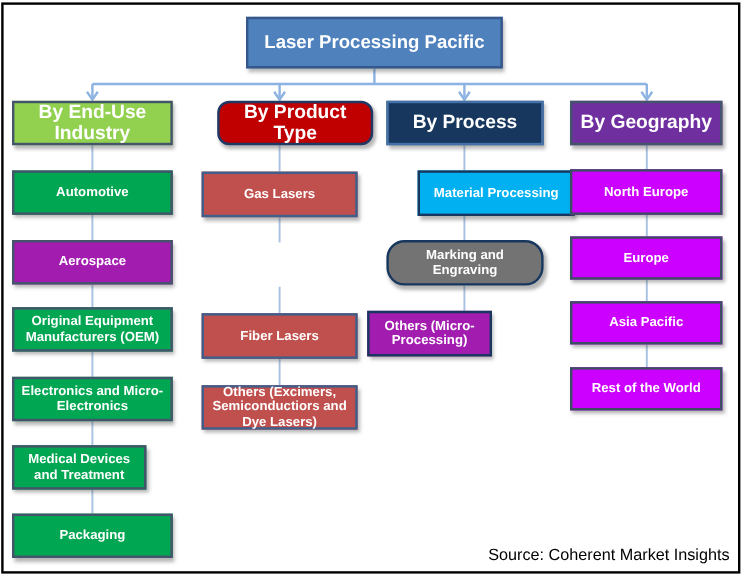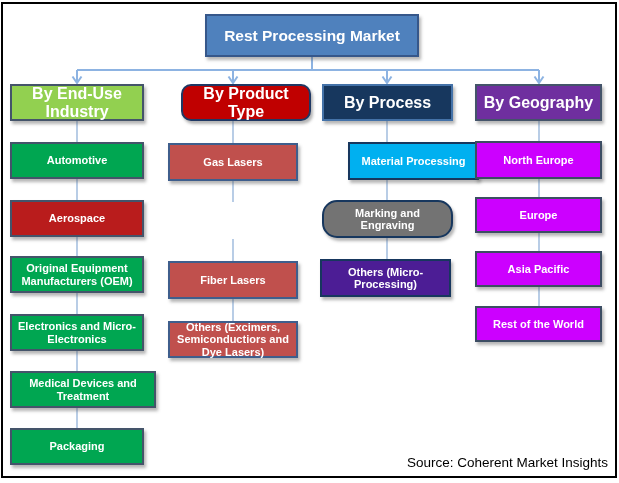--- a/index.html
+++ b/index.html
@@ -54,41 +54,41 @@
       <line x1="387" y1="180" x2="387" y2="200"></line>
       <line x1="387" y1="238" x2="387" y2="259"></line>
 
       <line x1="539" y1="121" x2="539" y2="141"></line>
       <line x1="539" y1="179" x2="539" y2="197"></line>
       <line x1="539" y1="233" x2="539" y2="251"></line>
       <line x1="539" y1="287" x2="539" y2="306"></line>
     </g>
   </svg>
 
-  <div class="box title-box" style="left: 205px; top: 14px; width: 214px; height: 43px; background-color: rgb(79, 129, 189); border-color: rgb(54, 87, 138);">Rest Processing Market</div>
+  <div class="box title-box" style="left: 205px; top: 14px; width: 214px; height: 43px; background-color: rgb(79, 129, 189); border-color: rgb(54, 87, 138);">Laser Processing Pacific</div>
 
   <div class="box header-box" style="left: 10px; top: 84px; width: 134px; height: 37px; background-color: rgb(146, 208, 80); border-color: rgb(68, 84, 106);">By End-Use Industry</div>
   <div class="box header-box" style="left: 181px; top: 84px; width: 130px; height: 37px; background-color: rgb(192, 0, 0); border-color: rgb(31, 56, 100); border-radius: 10px;">By Product Type</div>
   <div class="box header-box" style="left: 322px; top: 84px; width: 131px; height: 37px; background-color: rgb(23, 55, 94); border-color: rgb(68, 114, 168);">By Process</div>
   <div class="box header-box" style="left: 475px; top: 84px; width: 127px; height: 37px; background-color: rgb(111, 47, 159); border-color: rgb(68, 84, 106);">By Geography</div>
 
   <div class="box item-box" style="left: 10px; top: 142px; width: 134px; height: 37px; background-color: rgb(0, 166, 81); border-color: rgb(68, 84, 106);">Automotive</div>
-  <div class="box item-box" style="left: 10px; top: 200px; width: 134px; height: 37px; background-color: #b91c1c; border-color: rgb(68, 84, 106);">Aerospace</div>
+  <div class="box item-box" style="left: 10px; top: 200px; width: 134px; height: 37px; background-color: #a21caf; border-color: rgb(68, 84, 106);">Aerospace</div>
   <div class="box item-box" style="left: 10px; top: 256px; width: 134px; height: 37px; background-color: rgb(0, 166, 81); border-color: rgb(68, 84, 106);">Original Equipment Manufacturers (OEM)</div>
   <div class="box item-box" style="left: 10px; top: 314px; width: 134px; height: 37px; background-color: rgb(0, 166, 81); border-color: rgb(68, 84, 106);">Electronics and Micro-Electronics</div>
-  <div class="box item-box" style="left: 10px; top: 371px; width: 146px; height: 37px; background-color: rgb(0, 166, 81); border-color: rgb(68, 84, 106);">Medical Devices and Treatment</div>
+  <div class="box item-box" style="left: 10px; top: 371px; width: 112px; height: 37px; background-color: rgb(0, 166, 81); border-color: rgb(68, 84, 106);">Medical Devices and Treatment</div>
   <div class="box item-box" style="left: 10px; top: 428px; width: 134px; height: 37px; background-color: rgb(0, 166, 81); border-color: rgb(68, 84, 106);">Packaging</div>
 
   <div class="box item-box" style="left: 168px; top: 143px; width: 130px; height: 38px; background-color: rgb(192, 80, 77); border-color: rgb(63, 94, 140);">Gas Lasers</div>
   <div class="box item-box" style="left: 168px; top: 261px; width: 130px; height: 38px; background-color: rgb(192, 80, 77); border-color: rgb(63, 94, 140);">Fiber Lasers</div>
   <div class="box item-box" style="left: 168px; top: 321px; width: 130px; height: 37px; background-color: rgb(192, 80, 77); border-color: rgb(63, 94, 140);">Others (Excimers, Semiconductiors and Dye Lasers)</div>
 
   <div class="box item-box" style="left: 322px; top: 142px; width: 131px; height: 38px; background-color: rgb(0, 176, 240); border-color: rgb(23, 55, 94); margin-left: 26px;">Material Processing</div>
   <div class="box item-box" style="left: 322px; top: 200px; width: 131px; height: 38px; background-color: #737373; border-color: rgb(23, 55, 94); border-radius: 15px;">Marking and Engraving</div>
-  <div class="box item-box" style="left: 320px; top: 259px; width: 131px; height: 38px; background-color: #4c1d95; border-color: rgb(23, 55, 94);">Others (Micro-Processing)</div>
+  <div class="box item-box" style="left: 306px; top: 259px; width: 104px; height: 38px; background-color: #a21caf; border-color: rgb(23, 55, 94);">Others (Micro-Processing)</div>
 
   <div class="box item-box" style="left: 475px; top: 141px; width: 127px; height: 38px; background-color: rgb(204, 0, 255); border-color: rgb(60, 77, 99);">North Europe</div>
   <div class="box item-box" style="left: 475px; top: 197px; width: 127px; height: 36px; background-color: rgb(204, 0, 255); border-color: rgb(60, 77, 99);">Europe</div>
   <div class="box item-box" style="left: 475px; top: 251px; width: 127px; height: 36px; background-color: rgb(204, 0, 255); border-color: rgb(60, 77, 99);">Asia Pacific</div>
   <div class="box item-box" style="left: 475px; top: 306px; width: 127px; height: 36px; background-color: rgb(204, 0, 255); border-color: rgb(60, 77, 99);">Rest of the World</div>
 
   <div class="source">Source: Coherent Market Insights</div>
 
 </div>
 

